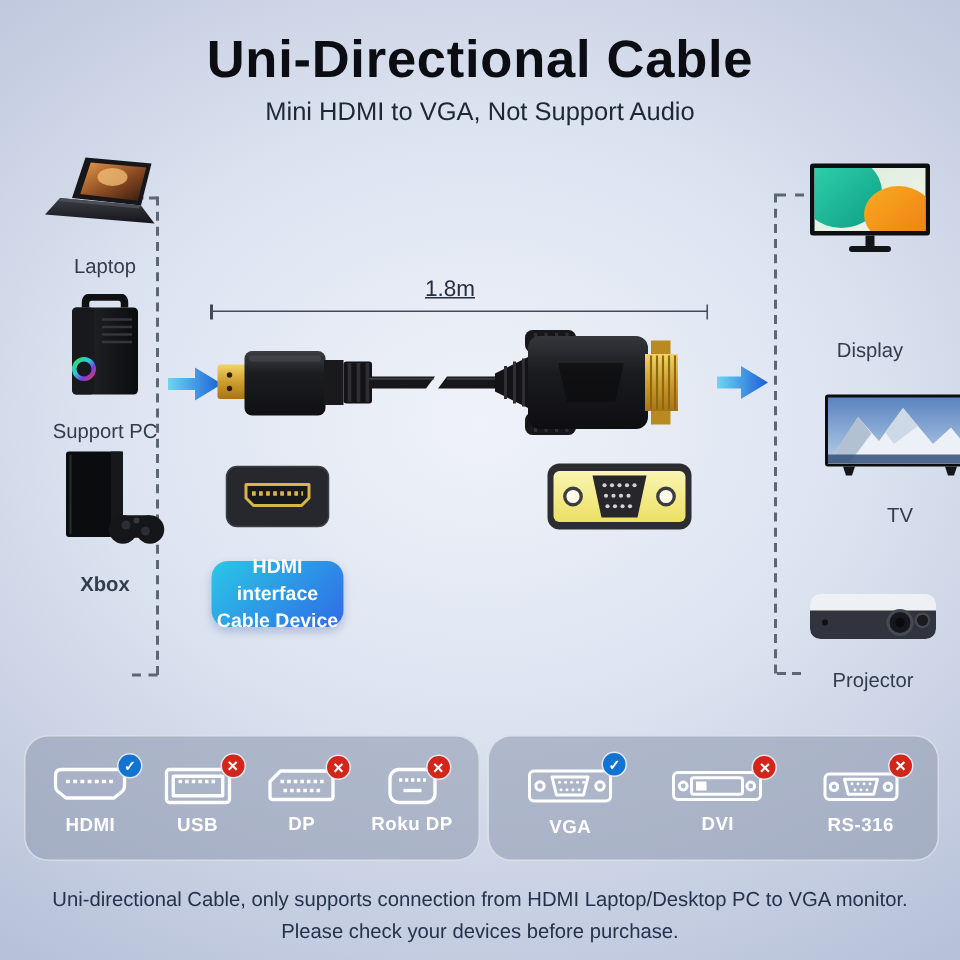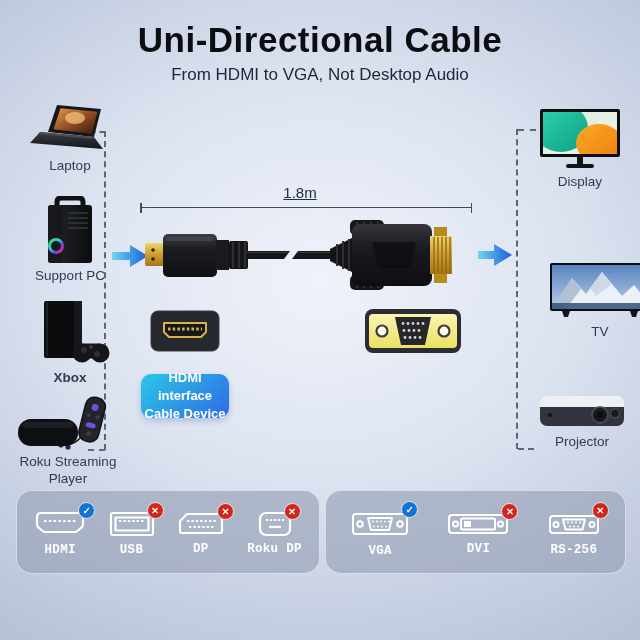--- a/index.html
+++ b/index.html
@@ -5,21 +5,21 @@
   html,body{margin:0;padding:0;}
   #poster{
     position:relative;width:640px;height:640px;overflow:hidden;
     font-family:"Liberation Sans",sans-serif;
     background:radial-gradient(ellipse 540px 430px at 50% 44%, #eff2f9 0%, #dde4f1 45%, #b7c1d8 100%);
   }
   .abs{position:absolute;}
   .title{top:20px;left:0;width:100%;text-align:center;font-size:35px;font-weight:bold;color:#0b0d12;letter-spacing:.5px;}
   .subtitle{top:65px;left:0;width:100%;text-align:center;font-size:17px;font-weight:500;color:#1d2836;}
   .device{display:flex;flex-direction:column;align-items:center;}
-  .device .lbl{font-size:13.5px;color:#313c4d;margin-top:4px;text-align:center;line-height:1.25;}
+  .device .lbl{font-size:13.5px;color:#313c4d;margin-top:16px;text-align:center;line-height:1.25;}
   .dash-v{border-left:2px dashed #5c6775;width:0;}
   .dash-h{border-top:2px dashed #5c6775;height:0;}
   .measure{left:140px;top:207px;width:332px;border-top:1.5px solid #404b5c;}
   .measure:before,.measure:after{content:"";position:absolute;top:-5px;width:1.5px;height:10px;background:#404b5c;}
   .measure:before{left:0;} .measure:after{right:0;}
   .len{left:270px;top:184px;width:60px;text-align:center;font-size:15px;color:#242e3e;text-decoration:underline;}
   .badge{
     border-radius:11px;color:#fff;font-weight:bold;font-size:13px;text-align:center;
     display:flex;flex-direction:column;justify-content:center;line-height:1.4;
     background:linear-gradient(135deg,#2bc7e6,#2f6be5);
@@ -32,31 +32,31 @@
   }
   .port{display:flex;flex-direction:column;align-items:center;gap:4px;}
   .icon-wrap{position:relative;display:block;}
   .mark{
     position:absolute;top:-7px;right:-9px;width:15px;height:15px;border-radius:50%;
     display:flex;align-items:center;justify-content:center;
     color:#fff;font-size:9.5px;font-weight:bold;border:1.5px solid #e3e8f2;
   }
   .mark.ok{background:#1274d0;}
   .mark.no{background:#d2261b;}
-  .plabel{color:#fff;font-weight:bold;font-size:12.5px;letter-spacing:.3px;font-family:Liberation Mono, monospace;}
+  .plabel{color:#fff;font-weight:bold;font-size:12.5px;letter-spacing:.3px;}
   .footer{top:590px;left:0;width:100%;text-align:center;font-size:13.5px;color:#25324d;line-height:1.55;}
   svg{display:block;}
 </style>
 </head>
 <body>
 
 <div id="poster">
 
   <div class="abs title">Uni-Directional Cable</div>
-  <div class="abs subtitle">From HDMI to VGA, Not Desktop Audio</div>
+  <div class="abs subtitle">Mini HDMI to VGA, Not Support Audio</div>
 
   <div class="abs dash-h" style="left:90px;top:131px;width:15px;"></div>
   <div class="abs dash-v" style="left:104px;top:131px;height:319px;"></div>
   <div class="abs dash-h" style="left:88px;top:449px;width:17px;"></div>
   <div class="abs dash-h" style="left:518px;top:129px;width:18px;"></div>
   <div class="abs dash-v" style="left:516px;top:129px;height:320px;"></div>
   <div class="abs dash-h" style="left:518px;top:448px;width:16px;"></div>
 
   <div class="abs device" style="left:16px;top:104px;width:108px;">
     <span class="icon-wrap">
@@ -122,42 +122,22 @@
         <circle cx="70" cy="53" r="9.5" fill="#15161a"></circle>
         <rect x="52" y="43.5" width="18" height="15" fill="#15161a"></rect>
         <circle cx="54" cy="50" r="3" fill="#2c2e35"></circle>
         <circle cx="67" cy="54" r="3" fill="#2c2e35"></circle>
         <circle cx="61" cy="47" r="2" fill="#34373f"></circle>
       </svg>
     </span>
     <div class="lbl">Xbox</div>
   </div>
 
-  <div class="abs device" style="left:8px;top:396px;width:120px;">
-    <span class="icon-wrap">
-      <svg width="104" height="54" viewBox="0 0 104 54">
-        <path d="M66,40 Q56,52 44,48" fill="none" stroke="#1a1b1f" stroke-width="1.5"></path>
-        <circle cx="45" cy="49" r="2.6" fill="#2c2150"></circle>
-        <circle cx="52" cy="51" r="2.6" fill="#2c2150"></circle>
-        <rect x="2" y="23" width="60" height="27" rx="13" fill="#0e0f12"></rect>
-        <rect x="7" y="26" width="50" height="6" rx="3" fill="#1e2026"></rect>
-        <g transform="rotate(14 76 24)">
-          <rect x="66" y="1" width="20" height="45" rx="9" fill="#232429" stroke="#121318" stroke-width="1.5"></rect>
-          <circle cx="76" cy="11" r="3.5" fill="#6f4fd8"></circle>
-          <circle cx="71.5" cy="20" r="2" fill="#3a3c44"></circle>
-          <circle cx="80.5" cy="20" r="2" fill="#3a3c44"></circle>
-          <rect x="71" y="27" width="10" height="5" rx="2.5" fill="#6f4fd8"></rect>
-          <circle cx="76" cy="38" r="2.4" fill="#3a3c44"></circle>
-        </g>
-      </svg>
-    </span>
-    <div class="lbl">Roku Streaming Player</div>
-  </div>
-
-  <div class="abs device" style="left:528px;top:108px;width:104px;">
+
+  <div class="abs device" style="left:528px;top:108px;width:104px;gap:40px;">
     <span class="icon-wrap">
       <svg width="88" height="62" viewBox="0 0 88 62">
         <defs>
           <linearGradient id="dspBg" x1="0" y1="0" x2="1" y2="1">
             <stop offset="0" stop-color="#d9ecdc"></stop>
               <stop offset="1" stop-color="#f0f4e9"></stop>
           </linearGradient>
           <linearGradient id="tealG" x1="0" y1="0" x2="1" y2="1">
             <stop offset="0" stop-color="#33d8b0"></stop>
               <stop offset="1" stop-color="#0d9e85"></stop>
@@ -337,21 +317,21 @@
         <circle cx="45" cy="22.5" r="1.4"></circle>
         <circle cx="50" cy="22.5" r="1.4"></circle>
         <circle cx="55" cy="22.5" r="1.4"></circle>
       <circle cx="41" cy="29.5" r="1.4"></circle>
         <circle cx="46" cy="29.5" r="1.4"></circle>
         <circle cx="51" cy="29.5" r="1.4"></circle>
         <circle cx="56" cy="29.5" r="1.4"></circle>
     </g>
   </svg>
 
-  <div class="abs badge" style="left:141px;top:374px;width:88px;height:44px;border-radius:10px;">
+  <div class="abs badge" style="left:141px;top:374px;width:88px;height:44px;">
     <div>HDMI interface</div>
     <div>Cable Device</div>
   </div>
 
   <div class="abs compat-box" style="left:16px;width:304px;">
 
     <div class="port">
       <span class="icon-wrap">
         <svg width="52" height="30" viewBox="0 0 52 30" fill="none" stroke="#fff" stroke-width="2.2" stroke-linejoin="round">
           <path d="M7,4 H45 Q49,4 49,8 V15 Q49,17.5 47,19 L42,23 H10 L5,19 Q3,17.5 3,15 V8 Q3,4 7,4 Z"></path>
@@ -451,18 +431,22 @@
               <circle cx="24" cy="13.5" r="1"></circle>
               <circle cx="28" cy="13.5" r="1"></circle>
               <circle cx="32" cy="13.5" r="1"></circle>
             <circle cx="22" cy="17.5" r="1"></circle>
               <circle cx="26" cy="17.5" r="1"></circle>
               <circle cx="30" cy="17.5" r="1"></circle>
           </g>
         </svg>
         <span class="mark no">✕</span>
       </span>
-      <span class="plabel">RS-256</span>
-    </div>
-  </div>
-
+      <span class="plabel">RS-316</span>
+    </div>
+  </div>
+
+  <div class="abs footer">
+    <div>Uni-directional Cable, only supports connection from HDMI Laptop/Desktop PC to VGA monitor.</div>
+    <div>Please check your devices before purchase.</div>
+  </div>
 
 </div>
 
 </body></html>

